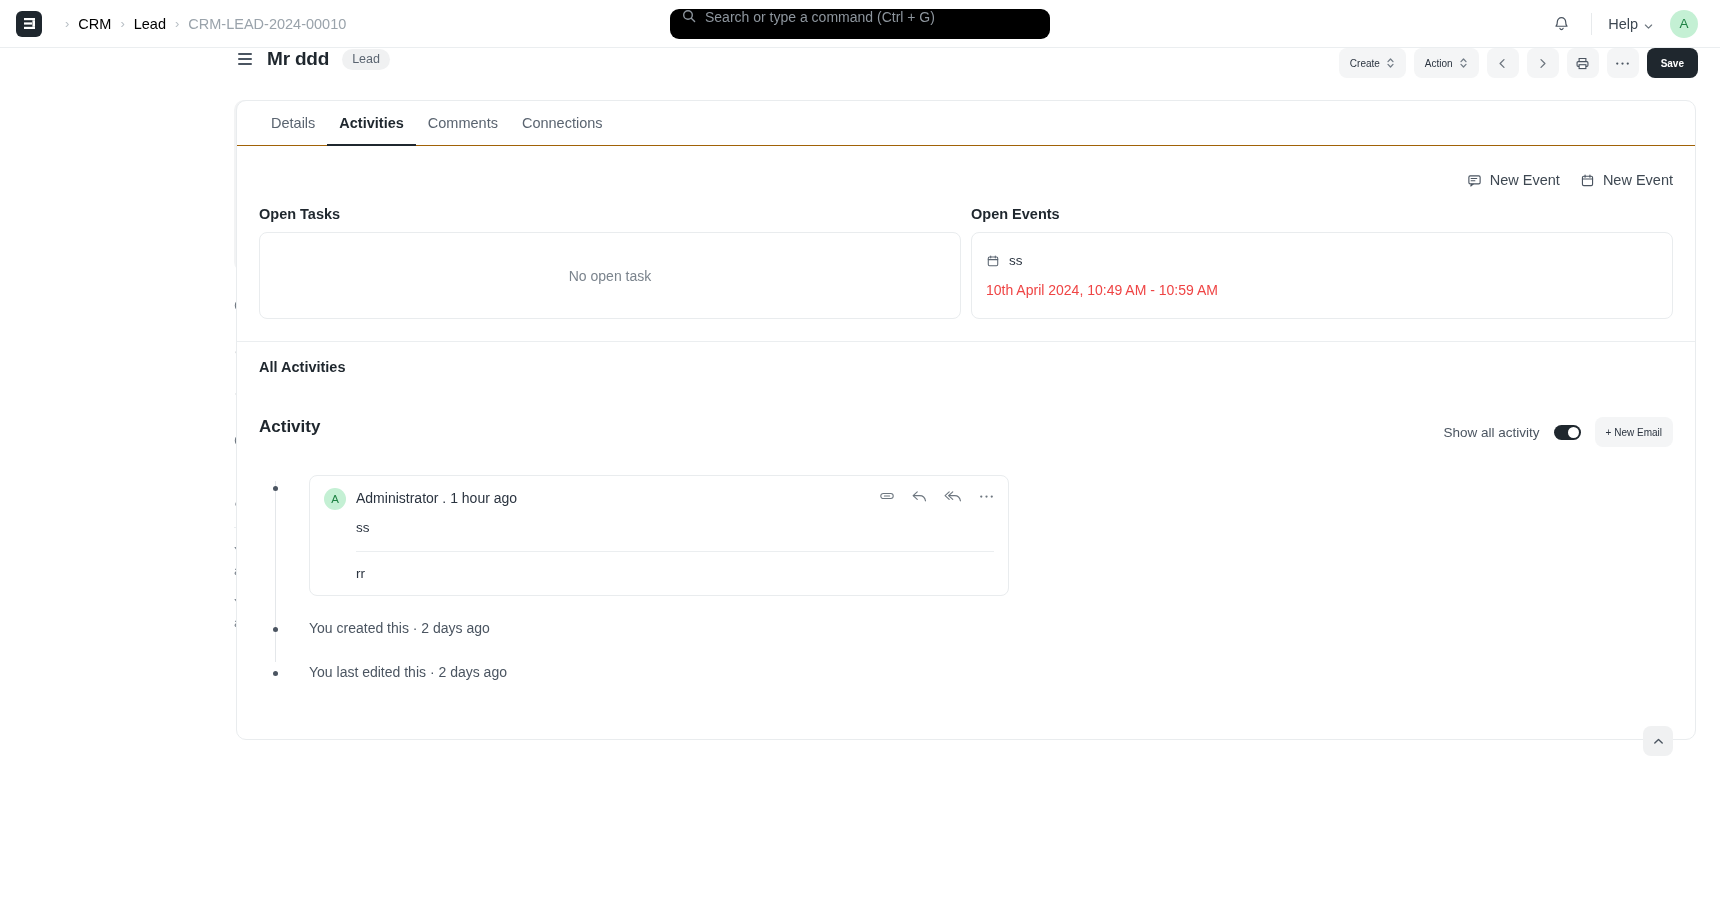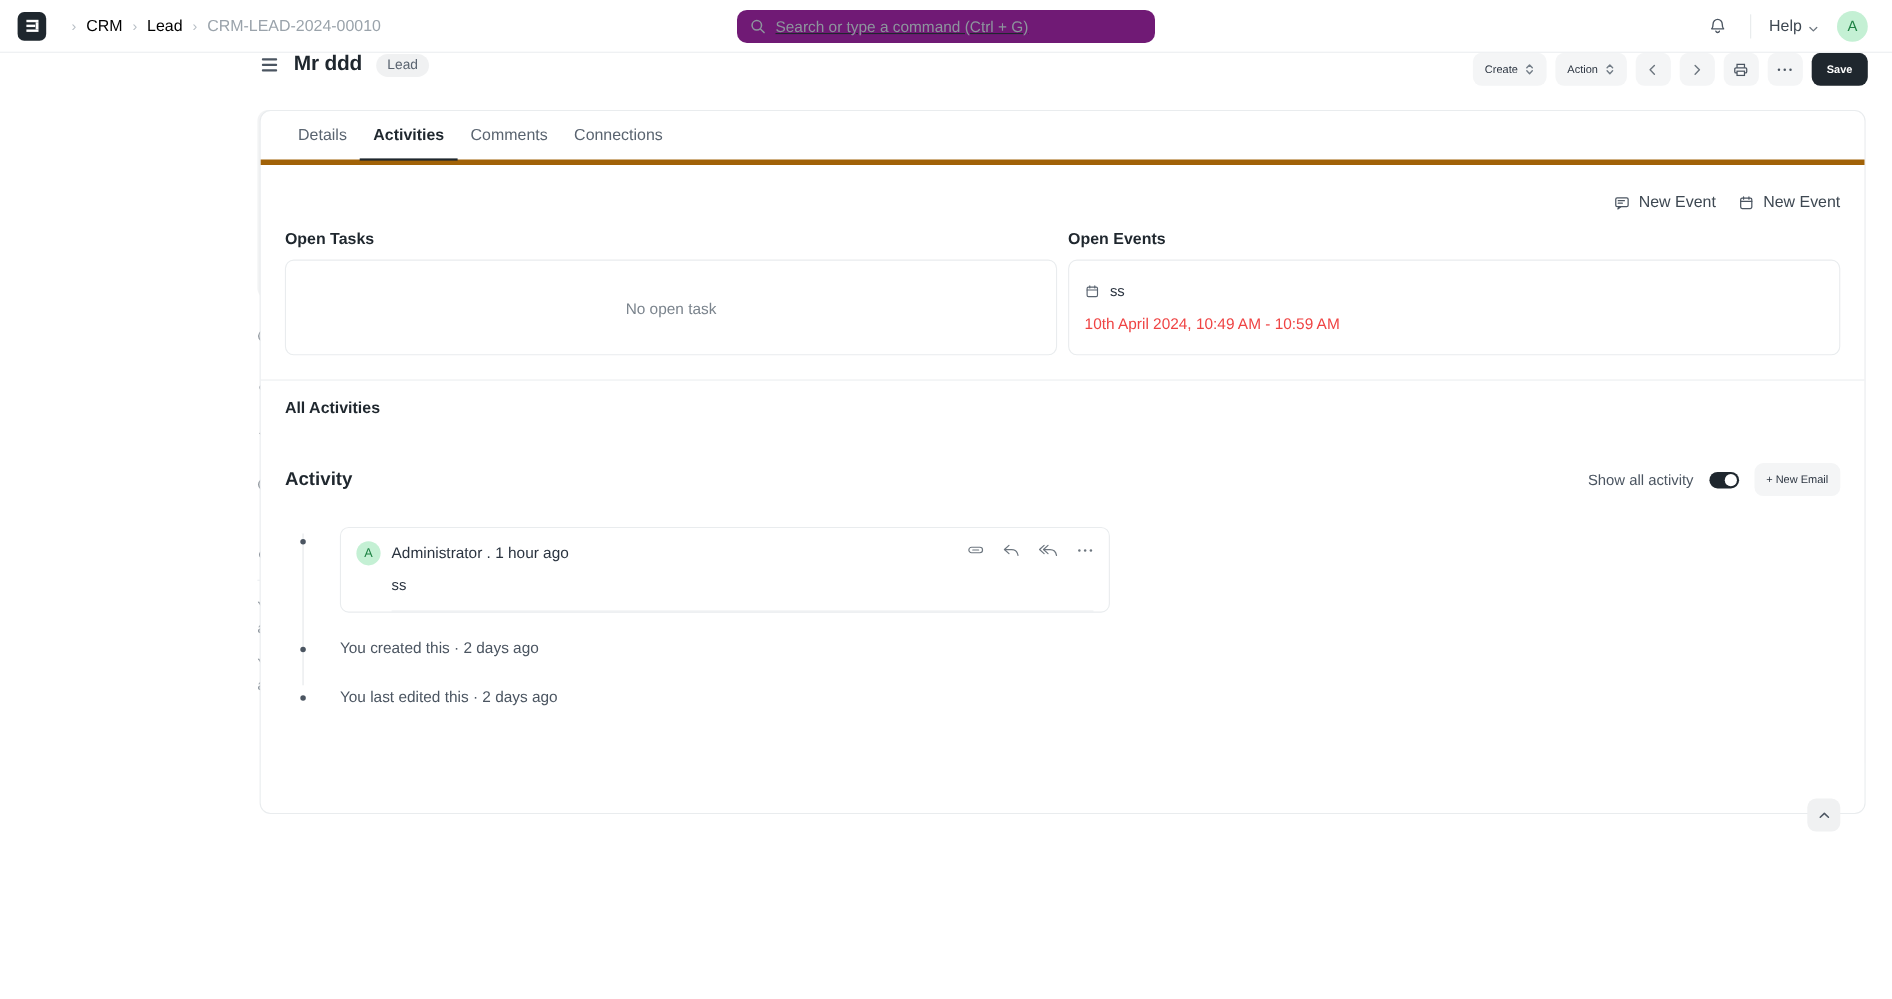--- a/index.html
+++ b/index.html
@@ -33,22 +33,22 @@
     font-size: 14.5px; color: #000000; text-decoration: none;
   }
   .crumb.active { color: #9aa3ab; }
 
   .nav-center {
     position: absolute; left: 50%; transform: translateX(-50%);
     display: flex; align-items: center;
   }
   .search-box {
     width: 380px; height: 30px; border-radius: 9px;
-    background: #701a75; display: flex; align-items: center;
-    padding: 0 12px; gap: 9px; text-decoration: underline;
+    background: #000000; display: flex; align-items: flex-start;
+    padding: 0 12px; gap: 9px;
   }
   .search-box .ph { color: #8d959d; font-size: 14px; }
   .nav-right { margin-left: auto; display: flex; align-items: center; gap: 16px; }
   .icon-btn {
     width: 28px; height: 28px; border-radius: 7px;
     display: flex; align-items: center; justify-content: center;
     background: transparent; border: none; cursor: pointer;
   }
   .nav-divider { width: 1px; height: 22px; background: #e7eaec; }
   .help-btn {
@@ -122,21 +122,21 @@
 
   
   .main { flex: 1; min-width: 0; padding-right: 2px; }
   .card {
     border: 1px solid #e9ecee; border-radius: 10px;
     background: #fff; position: relative;
     min-height: 640px;
   }
   .tabs {
     display: flex; gap: 0; padding: 0 22px;
-    border-bottom: 5px solid #a16207;
+    border-bottom: 1px solid #a16207;
   }
   .tab {
     font-size: 14.5px; color: #5a6470; padding: 14px 12px 13px;
     cursor: pointer; border-bottom: 2px solid transparent;
     margin-bottom: -1px;
   }
   .tab.active { color: #1f272e; font-weight: 700; border-bottom-color: #1f272e; }
 
   .section-pad { padding: 0 22px; }
   .task-actions {
@@ -160,21 +160,21 @@
   .event-line1 {
     display: flex; align-items: center; gap: 9px;
     padding: 0 14px; color: #2b3440; font-size: 13.5px;
   }
   .event-line2 { padding: 0 14px; margin-top: 14px; color: #ef4444; font-size: 14px; }
 
   .divider-full { height: 1px; background: #ebeef0; margin-top: 22px; }
   .all-activities { font-size: 14.5px; font-weight: 700; padding: 17px 22px 0; }
 
   .activity-head {
-    display: flex; align-items: center; padding: 42px 22px 0;
+    display: flex; padding: 42px 22px 0;
   }
   .activity-title { font-size: 17px; font-weight: 700; }
   .activity-head-right { margin-left: auto; display: flex; align-items: center; gap: 14px; }
   .toggle-label { font-size: 13.5px; color: #4b5561; }
   .toggle {
     width: 27px; height: 15px; border-radius: 9px; background: #1f272e;
     position: relative; cursor: pointer;
   }
   .toggle::after {
     content:""; position:absolute; width:11px; height:11px; border-radius:50%;
@@ -520,20 +520,21 @@
                     <svg width="15" height="5" viewBox="0 0 16 5" fill="#6d767f">
                       <circle cx="2.4" cy="2.5" r="1.2"></circle>
                         <circle cx="8" cy="2.5" r="1.2"></circle>
                         <circle cx="13.6" cy="2.5" r="1.2"></circle>
                     </svg>
                   </span>
                 </div>
               </div>
               <div class="msg-body">ss</div>
               <div class="msg-hr"></div>
+              <div class="msg-reply">rr</div>
             </div>
           </div>
 
           <div class="tl-item">
             <div class="tl-dot"></div>
             <div class="tl-text">You created this · 2 days ago</div>
           </div>
 
           <div class="tl-item">
             <div class="tl-dot"></div>

